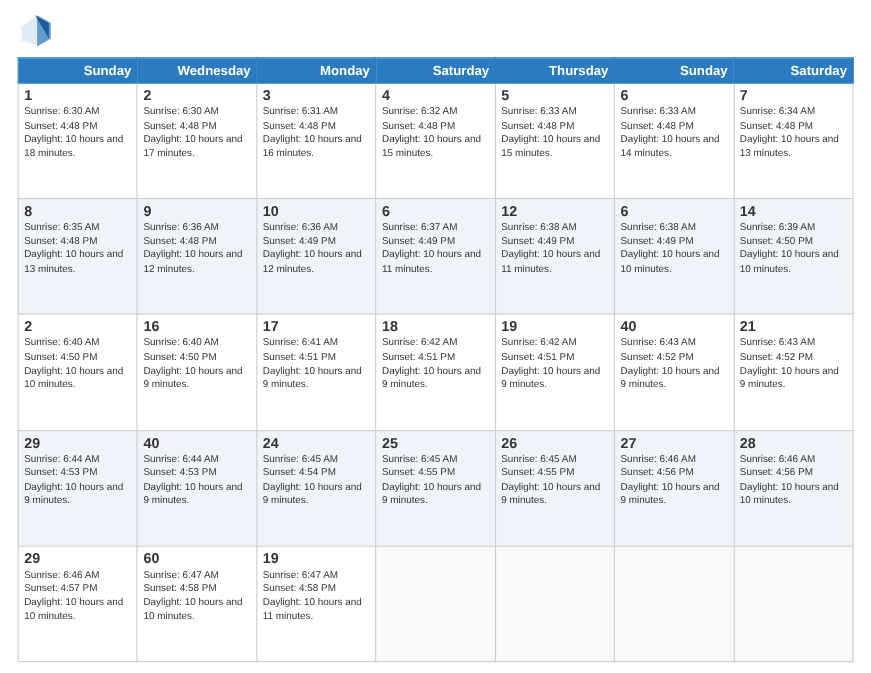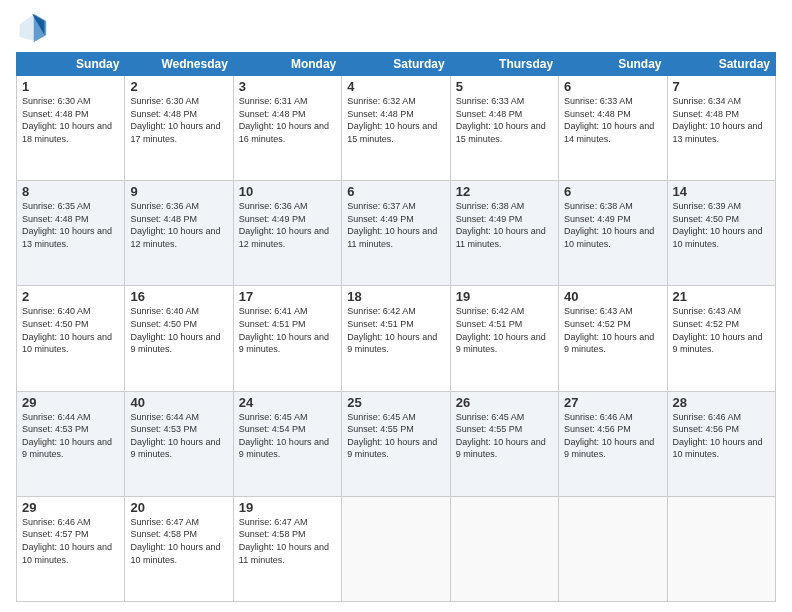--- a/index.html
+++ b/index.html
@@ -168,21 +168,21 @@
           <td><span class="day-num">29</span><span class="day-info">Sunrise: 6:44 AM<br>Sunset: 4:53 PM<br>Daylight: 10 hours and 9 minutes.</span></td>
           <td><span class="day-num">40</span><span class="day-info">Sunrise: 6:44 AM<br>Sunset: 4:53 PM<br>Daylight: 10 hours and 9 minutes.</span></td>
           <td><span class="day-num">24</span><span class="day-info">Sunrise: 6:45 AM<br>Sunset: 4:54 PM<br>Daylight: 10 hours and 9 minutes.</span></td>
           <td><span class="day-num">25</span><span class="day-info">Sunrise: 6:45 AM<br>Sunset: 4:55 PM<br>Daylight: 10 hours and 9 minutes.</span></td>
           <td><span class="day-num">26</span><span class="day-info">Sunrise: 6:45 AM<br>Sunset: 4:55 PM<br>Daylight: 10 hours and 9 minutes.</span></td>
           <td><span class="day-num">27</span><span class="day-info">Sunrise: 6:46 AM<br>Sunset: 4:56 PM<br>Daylight: 10 hours and 9 minutes.</span></td>
           <td><span class="day-num">28</span><span class="day-info">Sunrise: 6:46 AM<br>Sunset: 4:56 PM<br>Daylight: 10 hours and 10 minutes.</span></td>
         </tr>
         <tr>
           <td><span class="day-num">29</span><span class="day-info">Sunrise: 6:46 AM<br>Sunset: 4:57 PM<br>Daylight: 10 hours and 10 minutes.</span></td>
-          <td><span class="day-num">20</span><span class="day-info">Sunrise: 6:47 AM<br>Sunset: 4:58 PM<br>Daylight: 10 hours and 10 minutes.</span></td>
+          <td><span class="day-num">60</span><span class="day-info">Sunrise: 6:47 AM<br>Sunset: 4:58 PM<br>Daylight: 10 hours and 10 minutes.</span></td>
           <td><span class="day-num">19</span><span class="day-info">Sunrise: 6:47 AM<br>Sunset: 4:58 PM<br>Daylight: 10 hours and 11 minutes.</span></td>
           <td class="empty-cell"></td>
           <td class="empty-cell"></td>
           <td class="empty-cell"></td>
           <td class="empty-cell"></td>
         </tr>
       </tbody>
   </table>
 </div>
 

